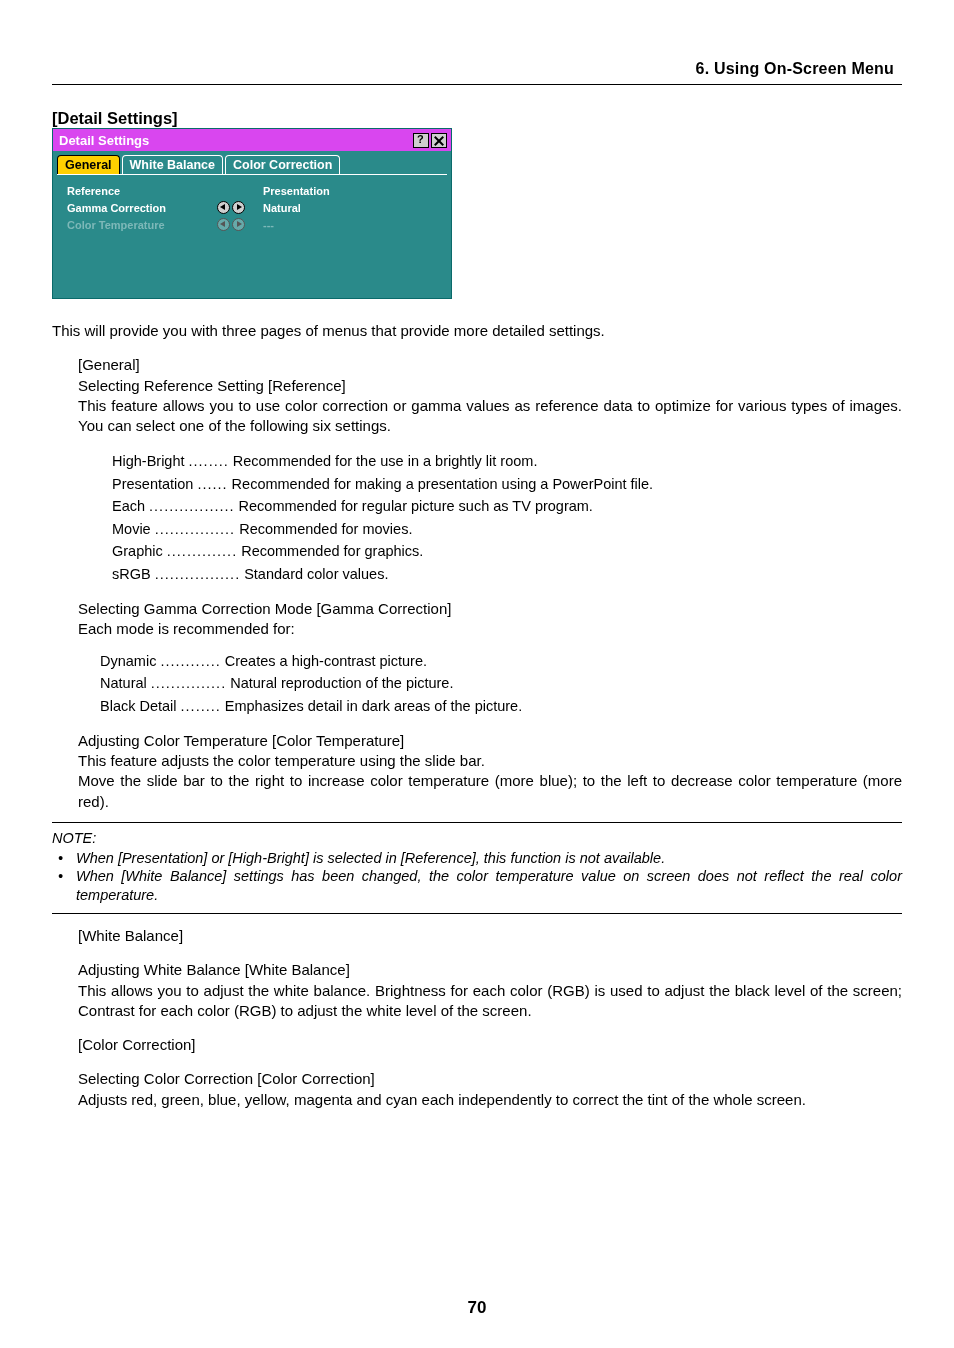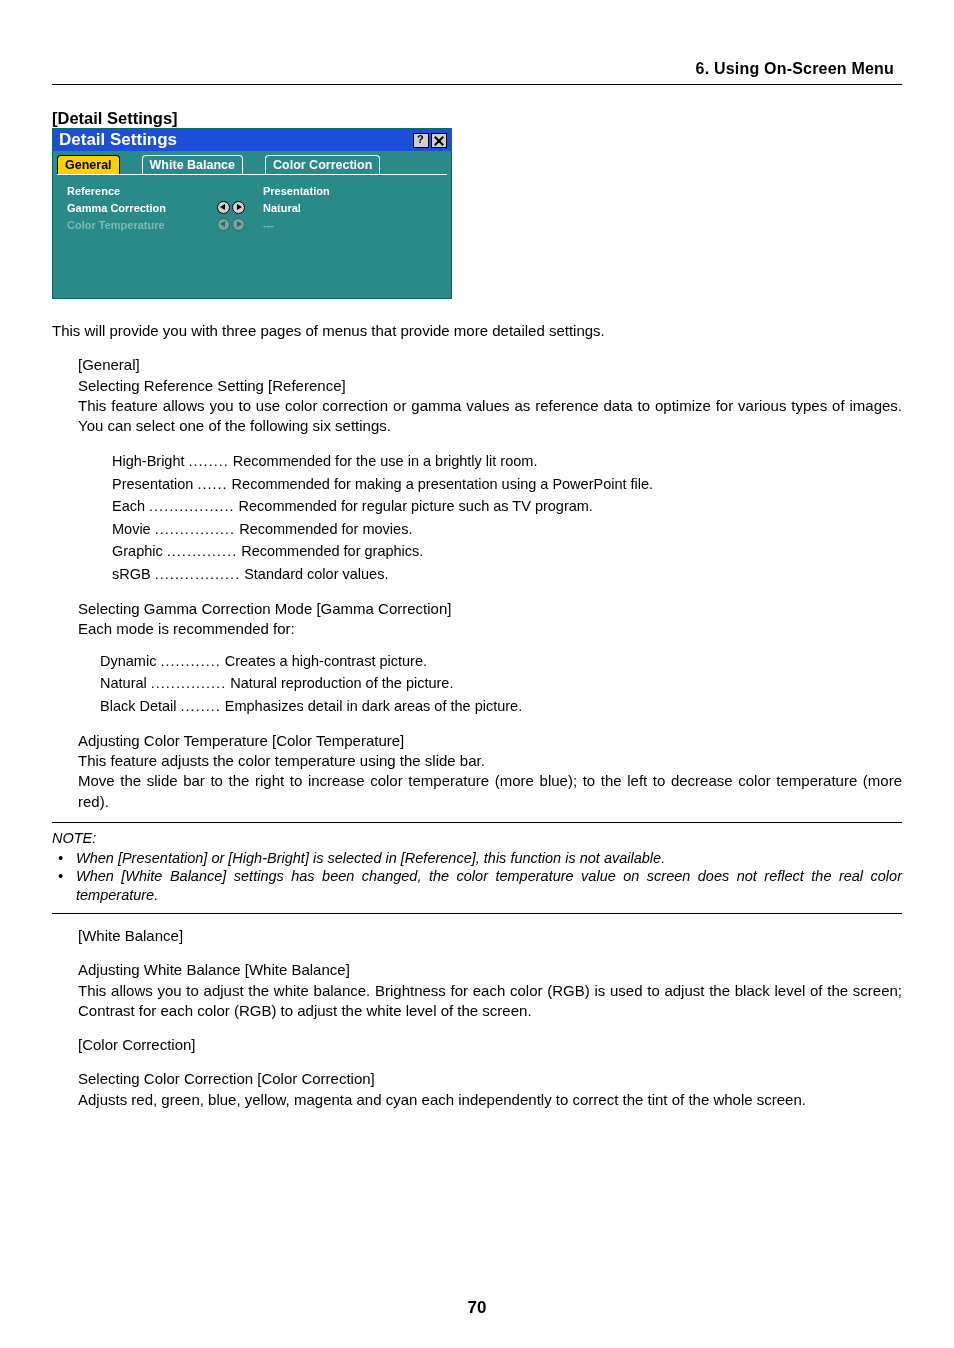--- a/index.html
+++ b/index.html
@@ -1,29 +1,29 @@
 <!DOCTYPE html>
 <html><head>
 <meta charset="utf-8">
 <style>
   * { box-sizing: border-box; margin: 0; padding: 0; }
   html, body { width: 954px; height: 1348px; background: #fff; font-family: Arial, Helvetica, sans-serif; color: #000; }
   .page { width: 954px; height: 1348px; position: relative; padding: 60px 52px 40px 52px; }
   .chapter-header { font-weight: 900; font-size: 16px; text-align: right; padding-right: 8px; padding-bottom: 6px; border-bottom: 1px solid #000; margin-bottom: 24px; font-family: Arial, sans-serif; letter-spacing: 0.2px; }
   .section-title { font-weight: bold; font-size: 16.5px; margin-bottom: 0; }
   .dialog { width: 400px; border: 1px solid #0a6a6a; background: #2a8a8a; color: #fff; margin-bottom: 22px; }
-  .dialog-title { display: flex; align-items: center; background: #1d4ed8; color: #fff; font-weight: bold; font-size: 17px; padding: 3px 4px 3px 6px; height: 22px; }
+  .dialog-title { display: flex; align-items: center; background: #d946ef; color: #fff; font-weight: bold; font-size: 13px; padding: 3px 4px 3px 6px; height: 22px; }
   .dialog-title .title-text { flex: 1; }
   .title-icons { display: flex; gap: 2px; }
   .title-icon { width: 16px; height: 15px; background: #cfcfcf; border: 1px solid #000; position: relative; }
   .title-icon.help::before { content: "?"; position: absolute; color: #000; font-size: 11px; font-weight: bold; left: 3px; top: -1px; }
   .title-icon.close::before, .title-icon.close::after { content: ""; position: absolute; width: 12px; height: 2px; background: #000; top: 6px; left: 1px; }
   .title-icon.close::before { transform: rotate(45deg); }
   .title-icon.close::after { transform: rotate(-45deg); }
-  .tabs { display: flex; padding: 4px 4px 0 4px; background: #2a8a8a; gap: 20px; }
+  .tabs { display: flex; padding: 4px 4px 0 4px; background: #2a8a8a; }
   .tab { font-size: 12.5px; font-weight: bold; padding: 2px 7px; border-top: 1px solid #fff; border-left: 1px solid #fff; border-right: 1px solid #fff; border-top-left-radius: 4px; border-top-right-radius: 4px; color: #fff; margin-right: 2px; }
   .tab.active { background: #ffd000; color: #000; border-color: #000; }
   .panel { background: #2a8a8a; padding: 10px 10px 30px 10px; height: 120px; border-top: 1px solid #fff; margin: 0 4px 4px 4px; }
   .row { display: flex; align-items: center; font-size: 11px; font-weight: bold; color: #fff; margin-bottom: 4px; }
   .row .label { width: 150px; }
   .row.disabled .label, .row.disabled .value { color: #7db8b8; }
   .lr { width: 28px; display: flex; gap: 2px; margin-right: 18px; }
   .arrow-btn { width: 13px; height: 13px; border-radius: 50%; background: #cfcfcf; border: 1px solid #000; position: relative; }
   .arrow-btn.left::before { content: ""; position: absolute; left: 2px; top: 2px; width: 0; height: 0; border-top: 3.5px solid transparent; border-bottom: 3.5px solid transparent; border-right: 5px solid #000; }
   .arrow-btn.right::before { content: ""; position: absolute; left: 4px; top: 2px; width: 0; height: 0; border-top: 3.5px solid transparent; border-bottom: 3.5px solid transparent; border-left: 5px solid #000; }

